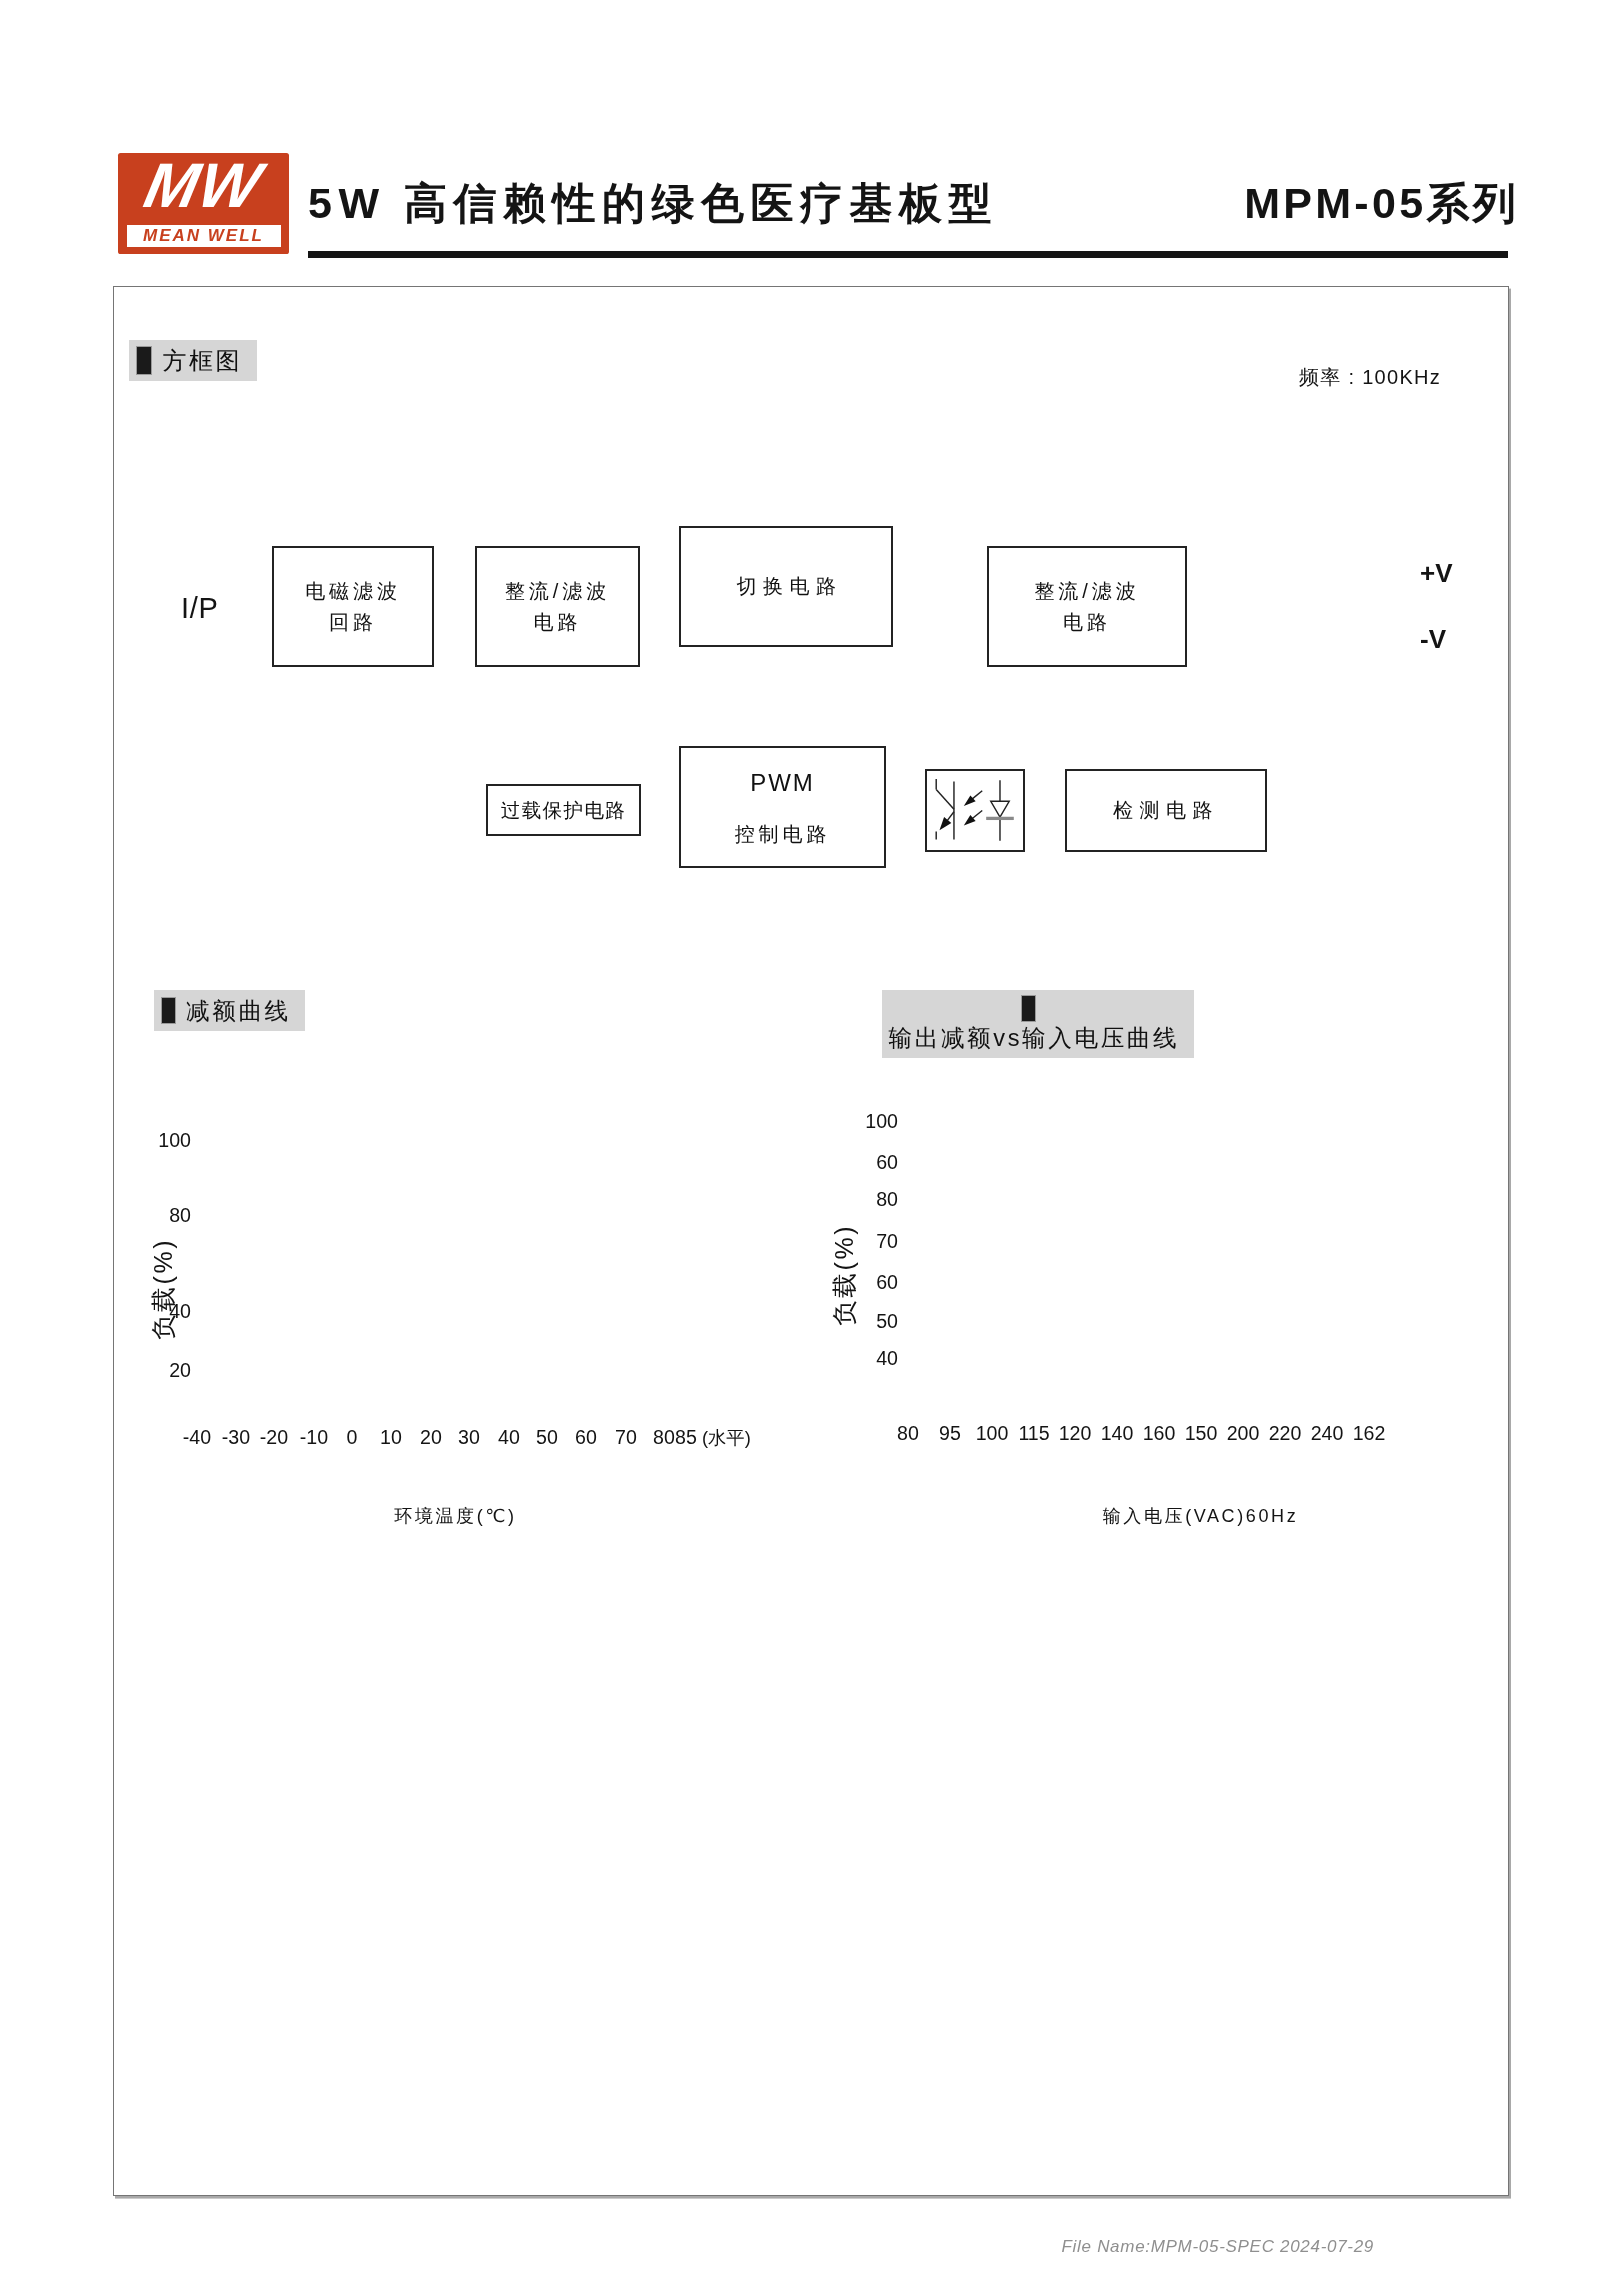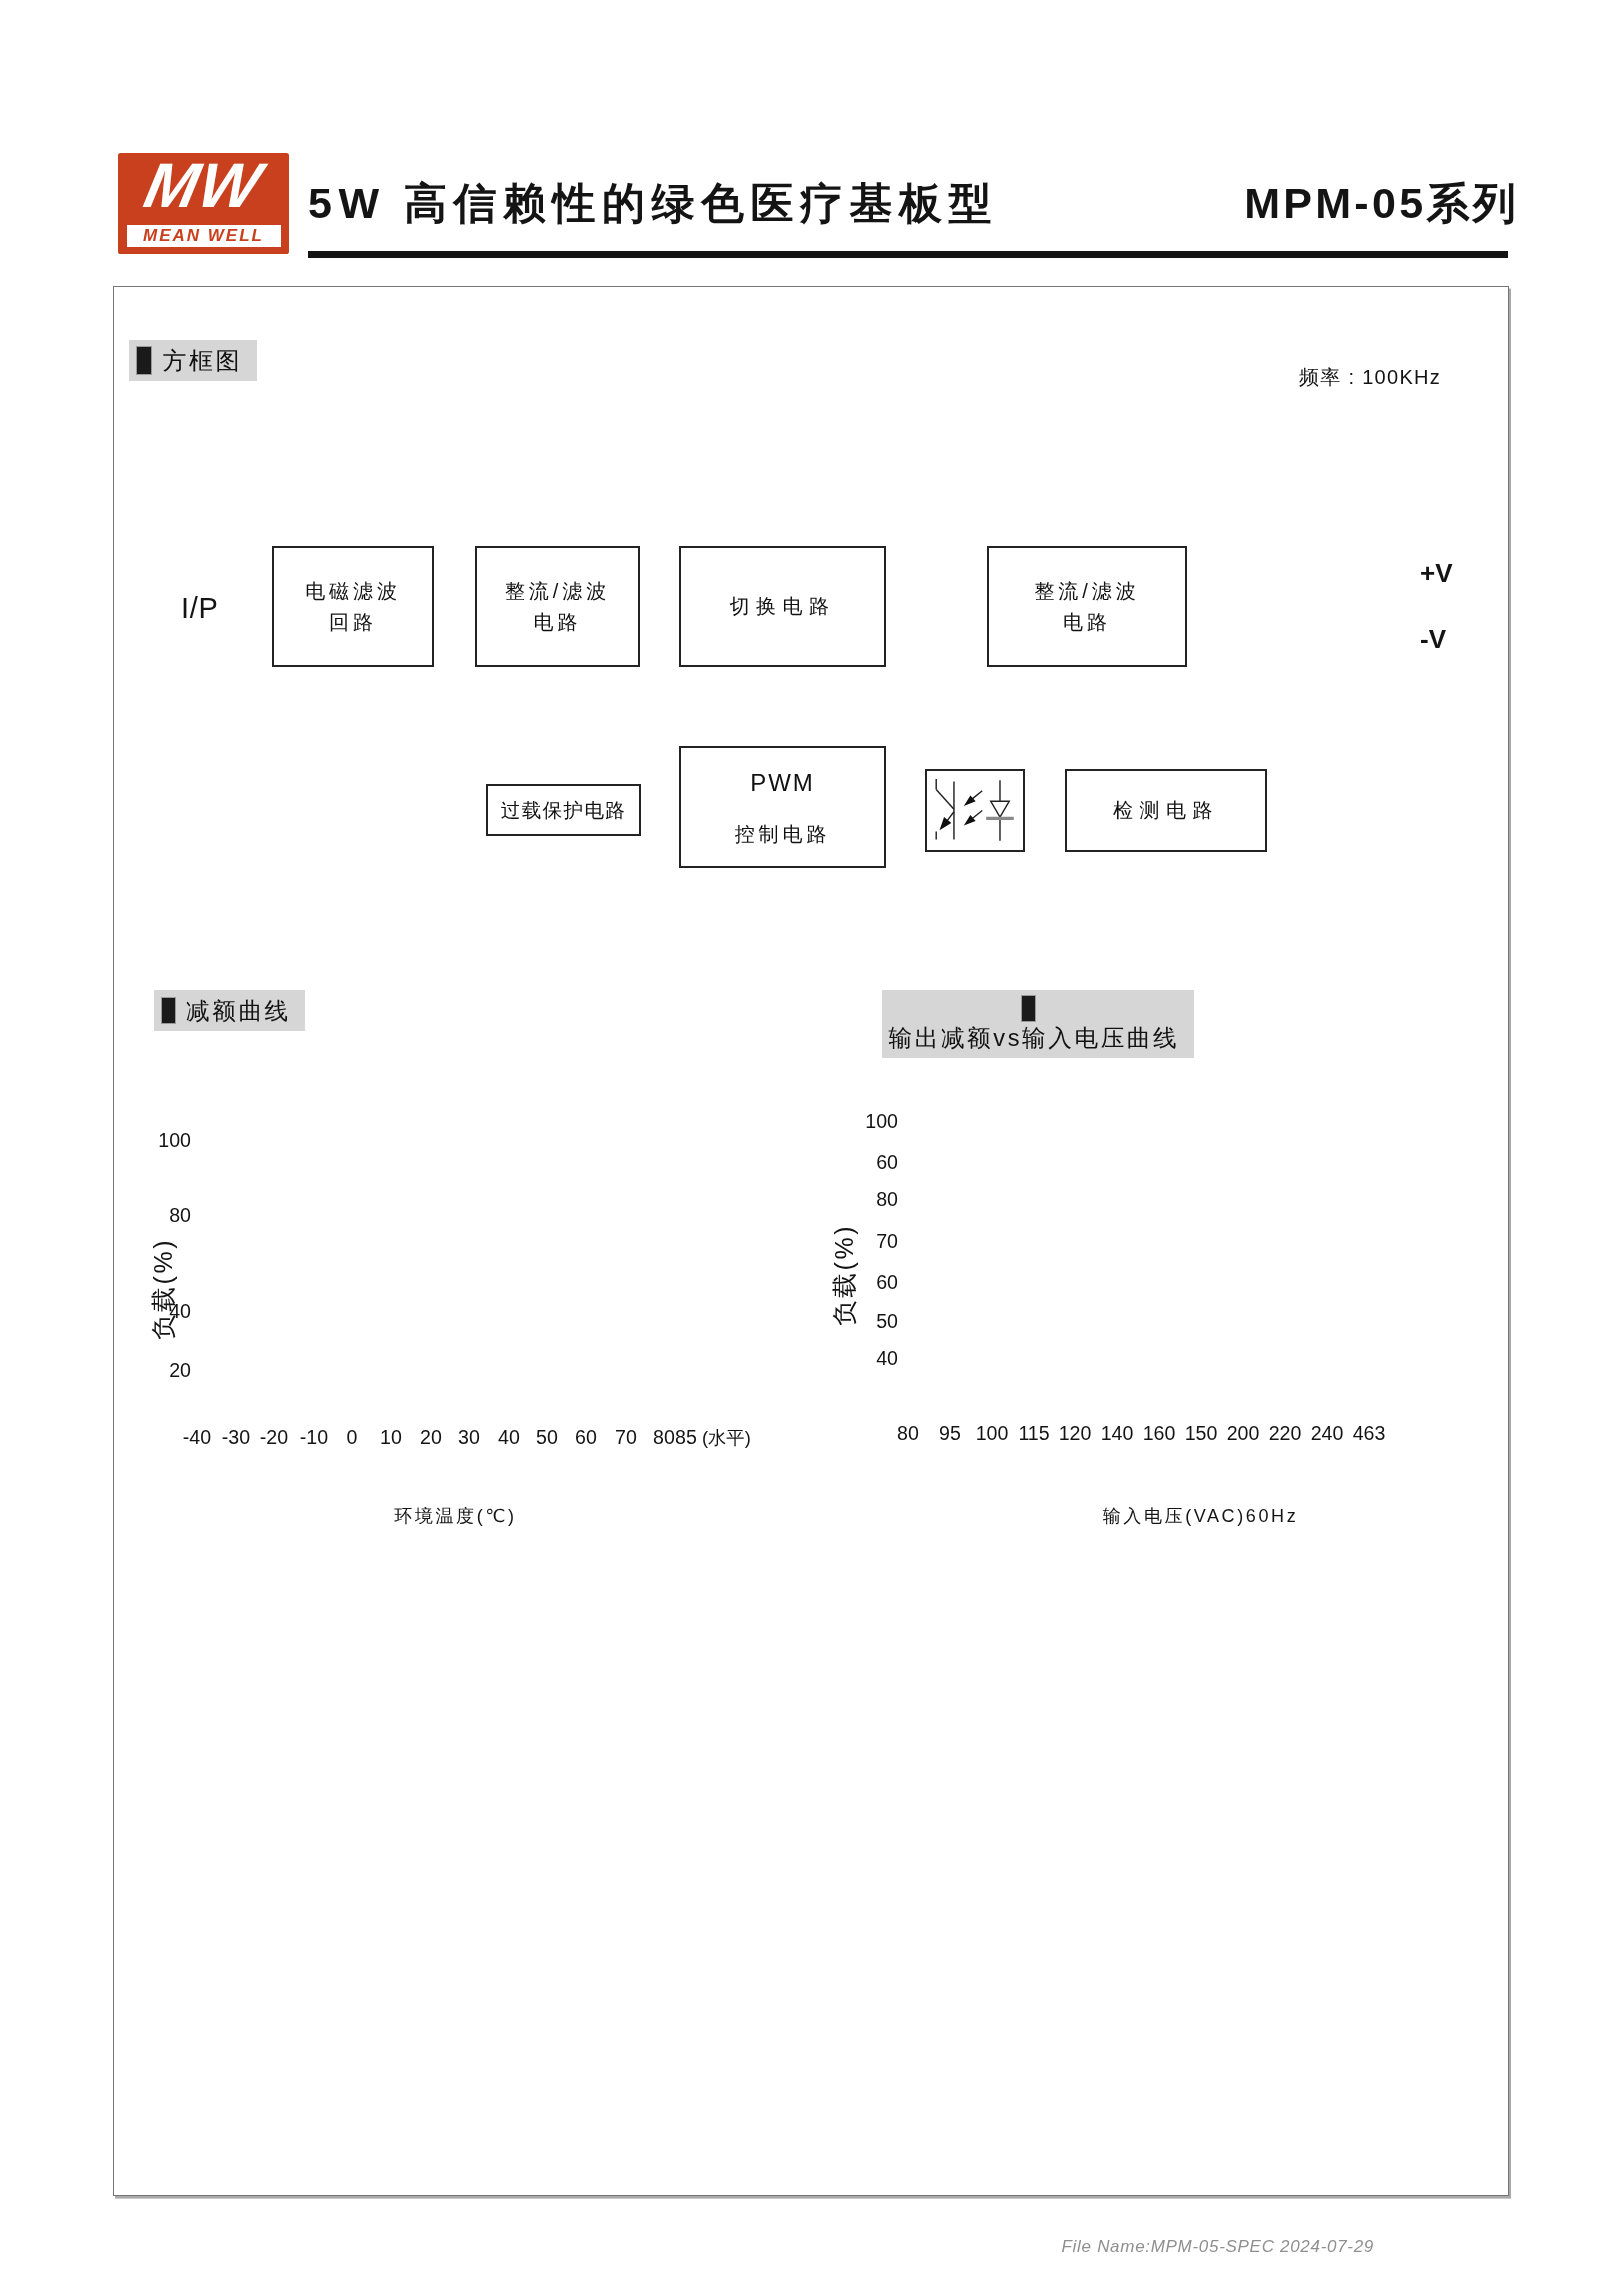--- a/index.html
+++ b/index.html
@@ -199,21 +199,21 @@
     <span>方框图</span>
   </div>
   <div class="freq-note">频率 : 100KHz</div>
 
   <div class="io-label" style="left:169px;top:592px;">I/P</div>
 
   <div class="bbox" style="left:272px;top:546px;width:158px;height:117px;">电磁滤波
 回路</div>
   <div class="bbox" style="left:475px;top:546px;width:161px;height:117px;">整流/滤波
 电路</div>
-  <div class="bbox" style="left:679px;top:546px;width:203px;height:117px;letter-spacing:6.5px;">切换电路</div>
+  <div class="bbox" style="left:679px;top:526px;width:203px;height:117px;letter-spacing:6.5px;padding-left:7px;">切换电路</div>
   <div class="bbox" style="left:987px;top:546px;width:196px;height:117px;">整流/滤波
 电路</div>
 
   <div class="bbox thick" style="left:486px;top:784px;width:151px;height:48px;font-size:19.6px;letter-spacing:1.3px;">过载保护电路</div>
 
   <div class="bbox pwm-box" style="left:679px;top:746px;width:203px;height:118px;">
     <span class="pwm-t">PWM</span>
     <span class="pwm-s">控制电路</span>
   </div>
 
@@ -289,20 +289,20 @@
   <div class="xlab" style="left:950px;top:1422px;">95</div>
   <div class="xlab" style="left:992px;top:1422px;">100</div>
   <div class="xlab" style="left:1034px;top:1422px;">115</div>
   <div class="xlab" style="left:1075px;top:1422px;">120</div>
   <div class="xlab" style="left:1117px;top:1422px;">140</div>
   <div class="xlab" style="left:1159px;top:1422px;">160</div>
   <div class="xlab" style="left:1201px;top:1422px;">150</div>
   <div class="xlab" style="left:1243px;top:1422px;">200</div>
   <div class="xlab" style="left:1285px;top:1422px;">220</div>
   <div class="xlab" style="left:1327px;top:1422px;">240</div>
-  <div class="xlab" style="left:1369px;top:1422px;">463</div>
+  <div class="xlab" style="left:1369px;top:1422px;">162</div>
 
   <div class="caption" style="left:1037px;top:1504px;width:327px;">输入电压(VAC)60Hz</div>
 
   <div class="footer">File Name:MPM-05-SPEC  2024-07-29</div>
 
 </div>
 
 
 </body></html>

